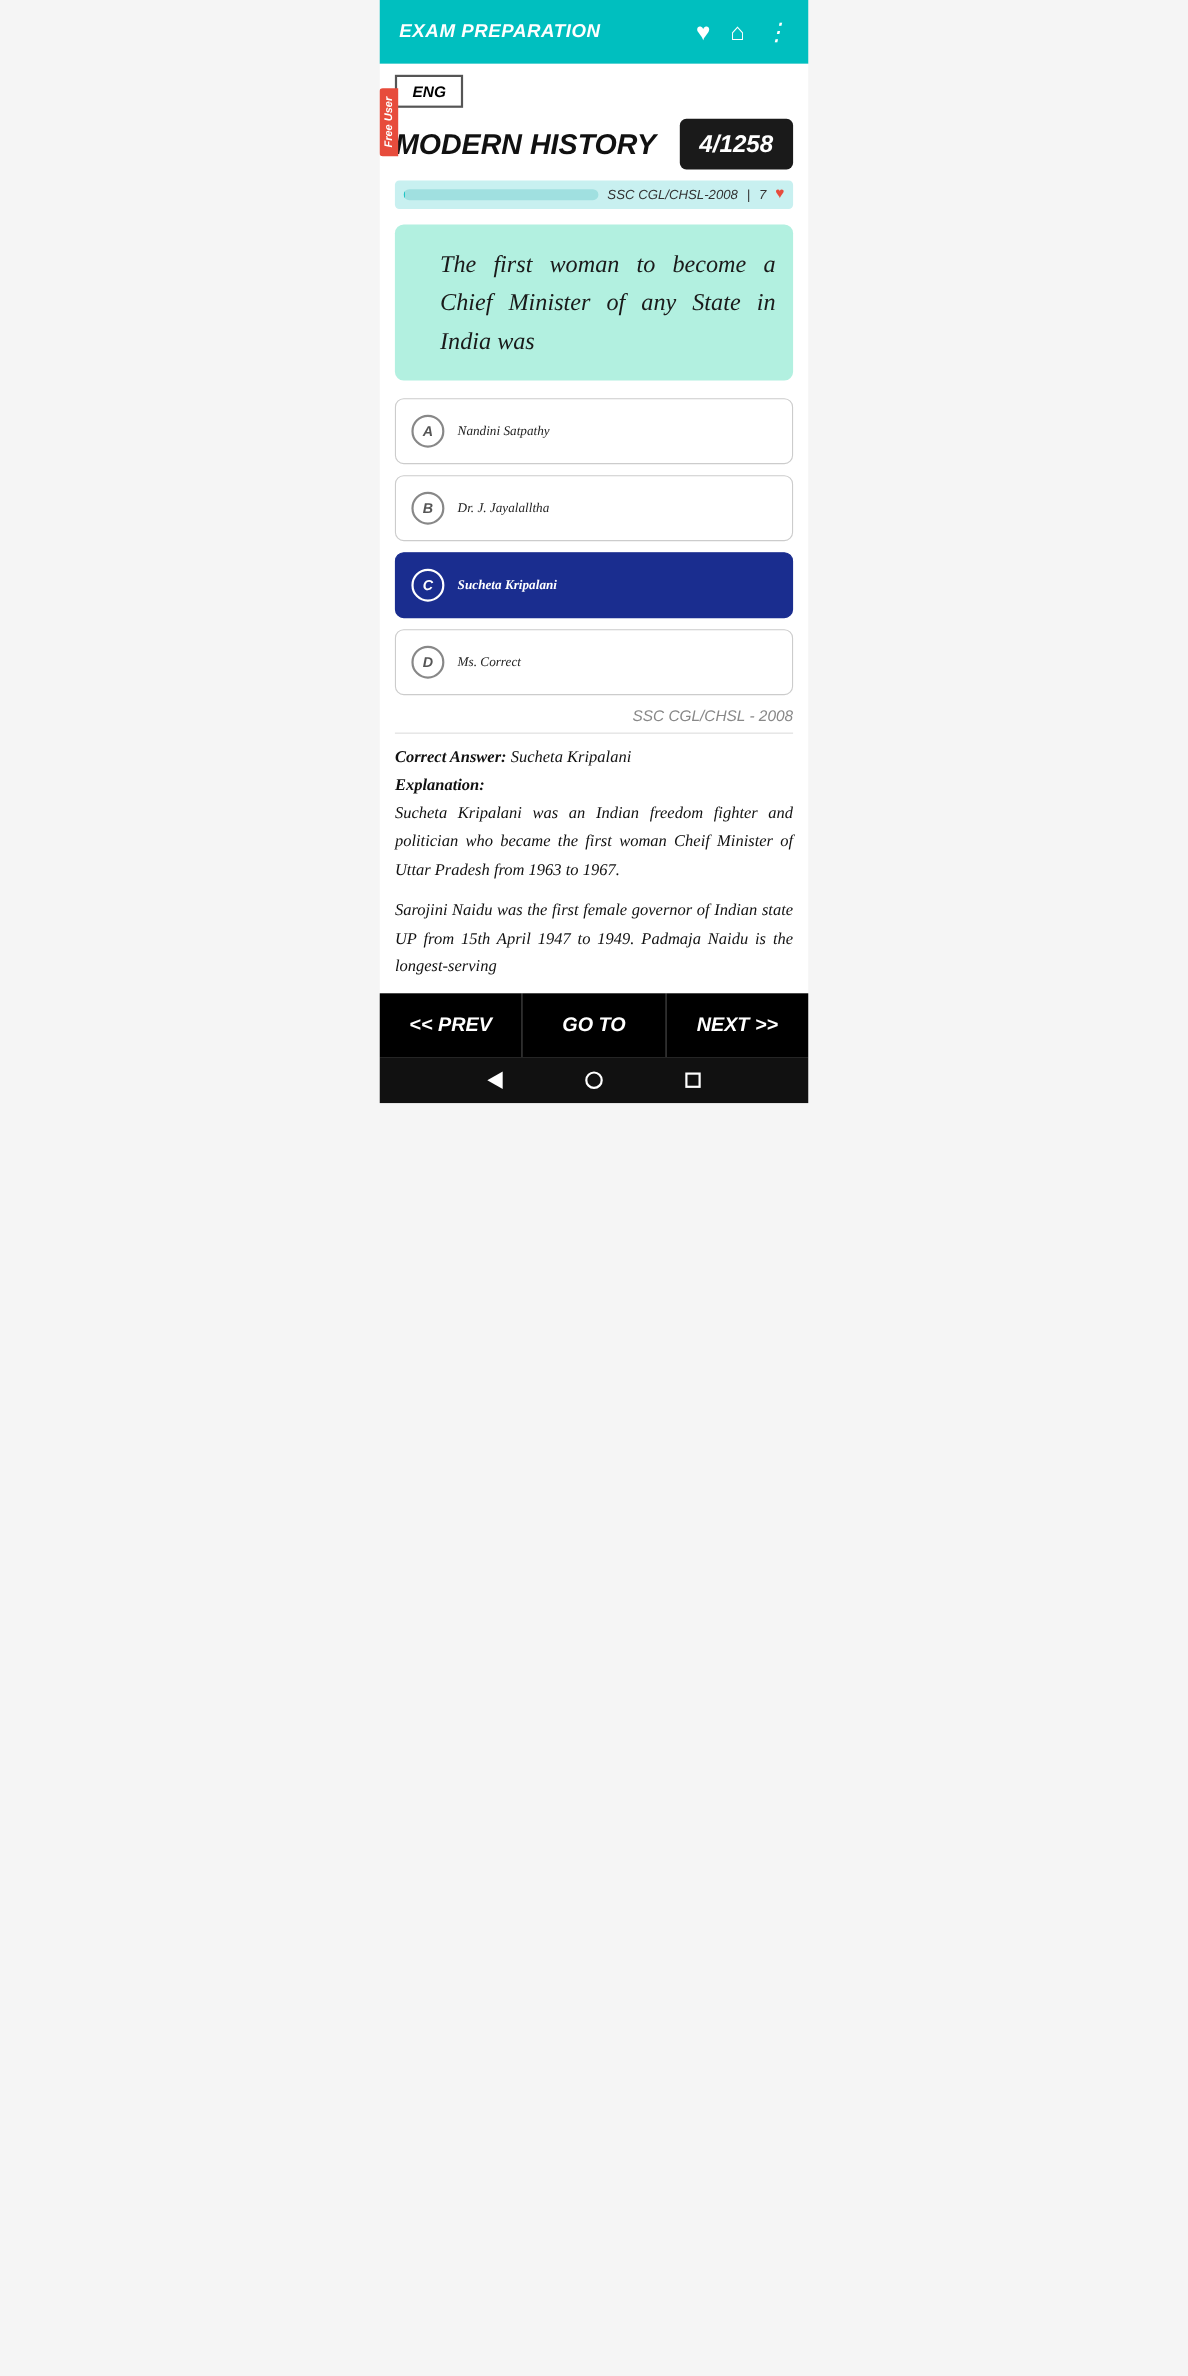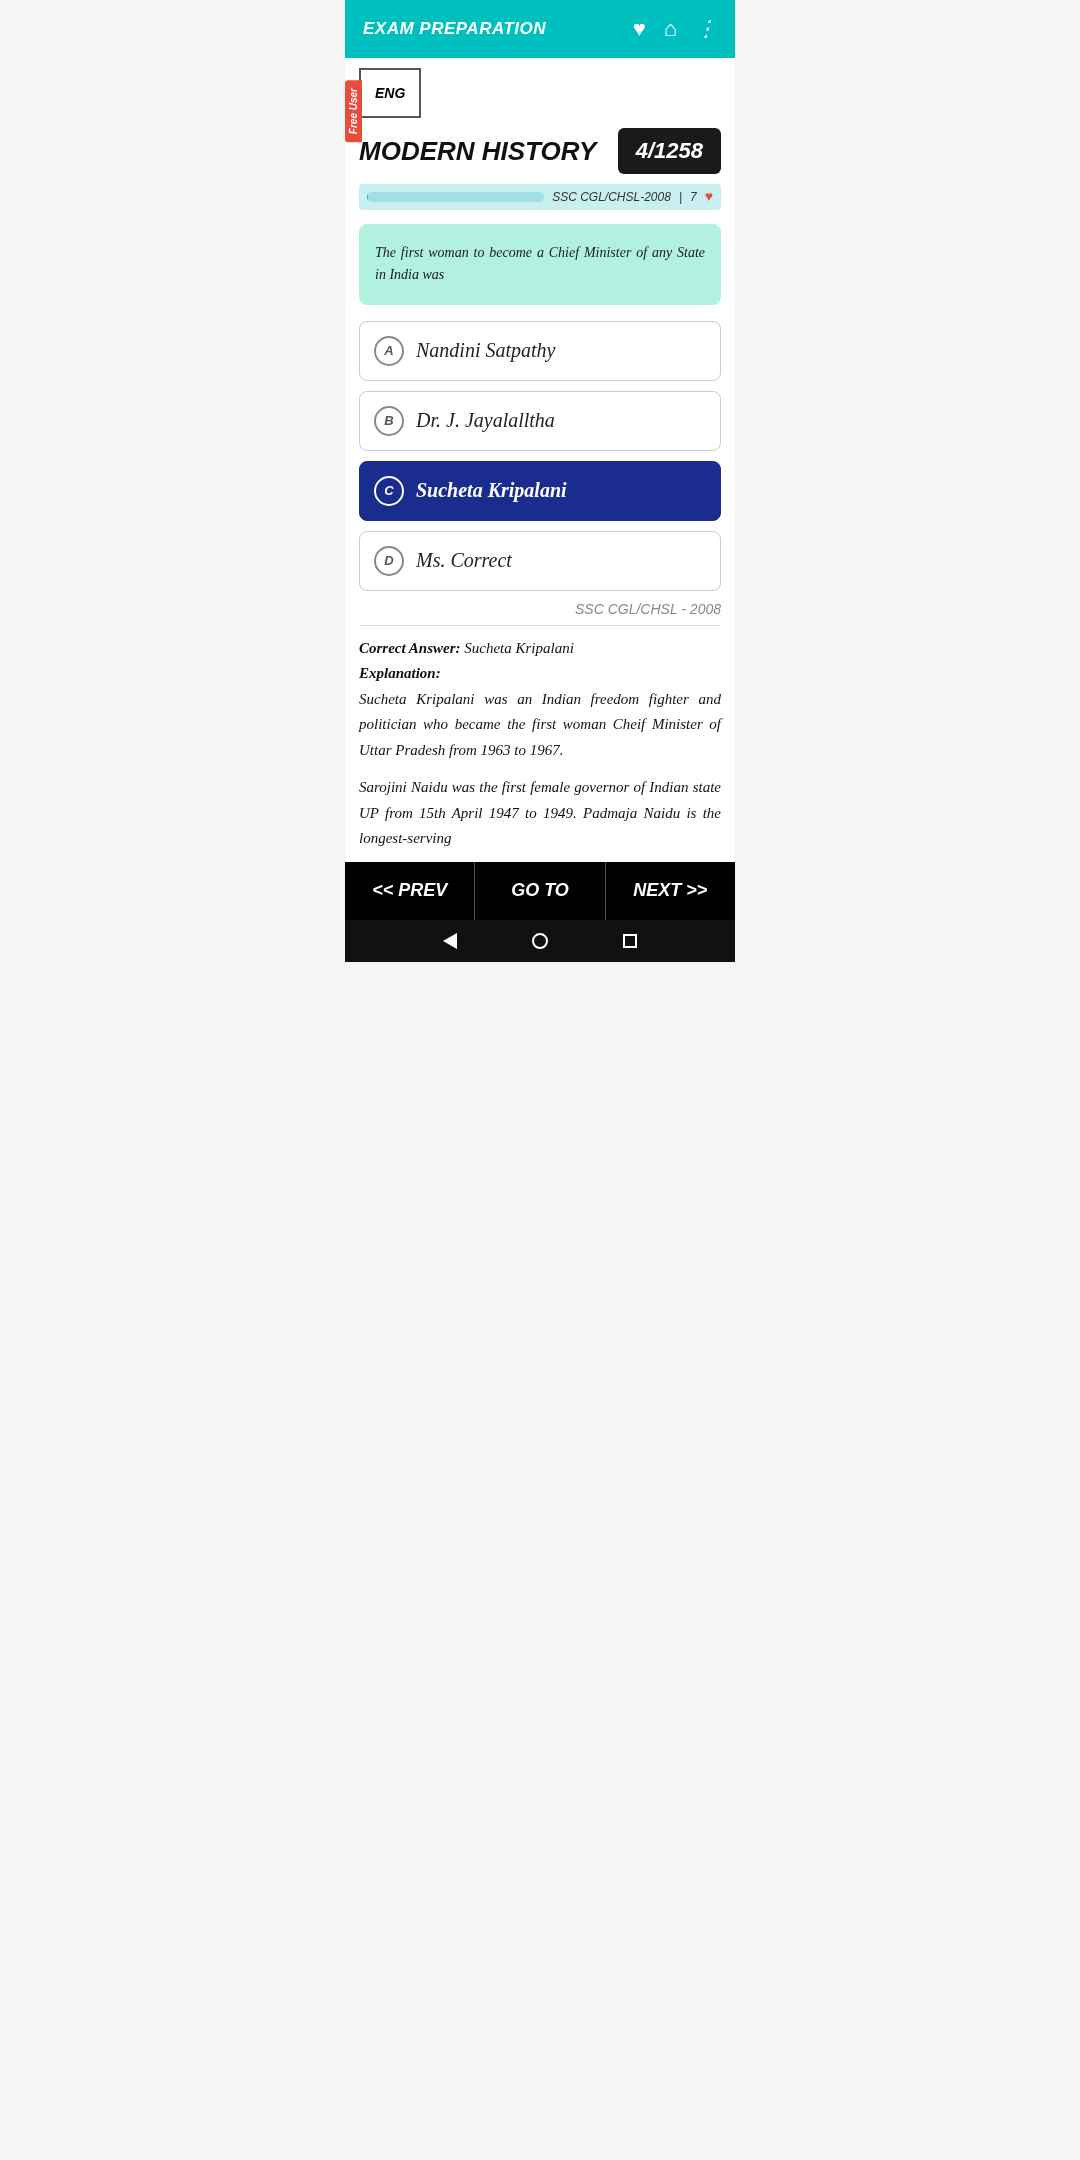--- a/index.html
+++ b/index.html
@@ -69,21 +69,21 @@
       flex: 1;
       background: white;
       padding: 10px 14px 0 14px;
       overflow-y: auto;
     }
 
     
     .lang-selector {
       display: inline-block;
       border: 2px solid #555;
-      padding: 15px 14px;
+      padding: 5px 14px;
       font-size: 14px;
       font-weight: bold;
       font-family: Arial, sans-serif;
       margin-bottom: 10px;
       cursor: pointer;
     }
 
     
     .header-row {
       display: flex;
@@ -150,25 +150,26 @@
 
     
     .question-box {
       background: #b2f0e0;
       border-radius: 8px;
       padding: 18px 16px;
       margin-bottom: 16px;
     }
 
     .question-text {
-      font-size: 14px;
+      font-size: 22px;
       line-height: 1.6;
       color: #1a1a1a;
       text-align: justify;
       font-family: Georgia, serif;
+      margin-left: 25px;
     }
 
     
     .option {
       display: flex;
       align-items: center;
       border: 1.5px solid #ccc;
       border-radius: 8px;
       padding: 14px 14px;
       margin-bottom: 10px;
@@ -196,21 +197,21 @@
       color: #555;
       flex-shrink: 0;
     }
 
     .option.selected .option-letter {
       border-color: white;
       color: white;
     }
 
     .option-text {
-      font-size: 20px;
+      font-size: 12px;
       color: #222;
       font-family: Georgia, serif;
     }
 
     .option.selected .option-text {
       color: white;
       font-weight: bold;
     }
 
     

